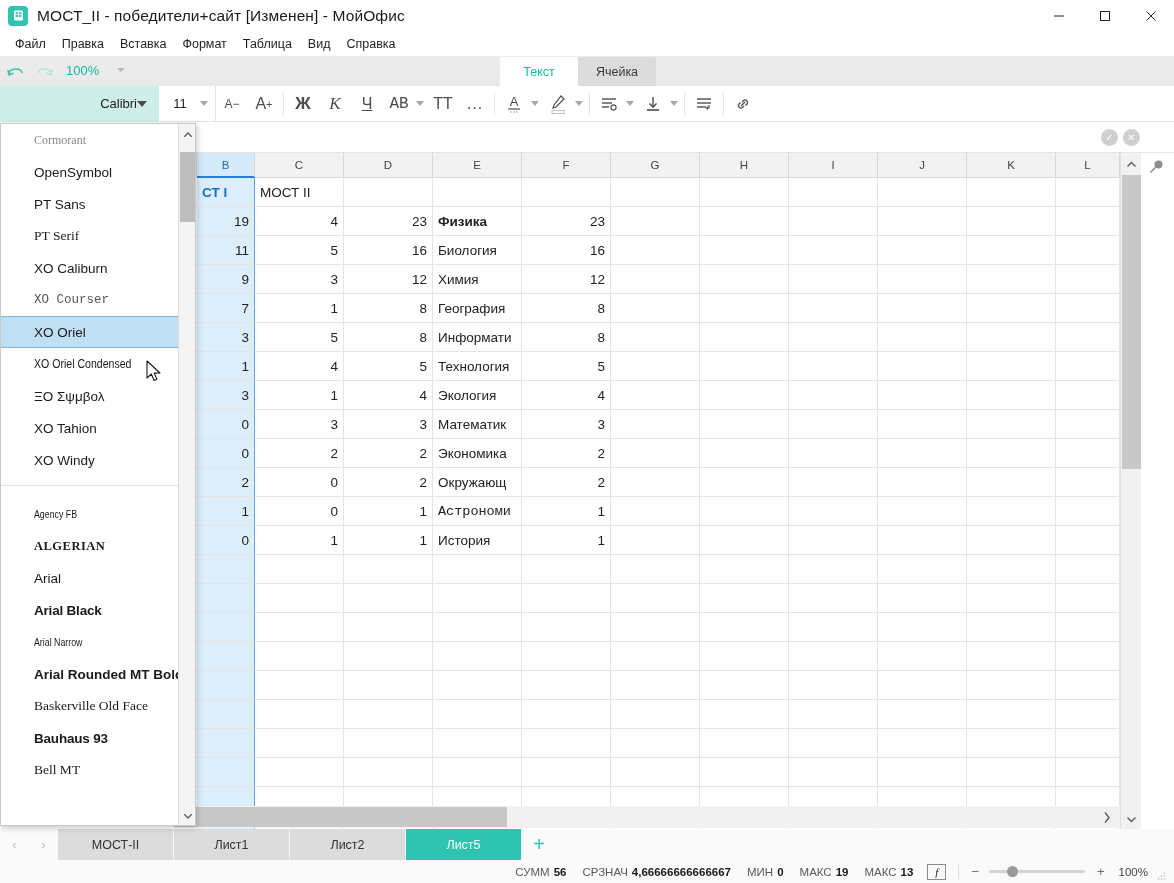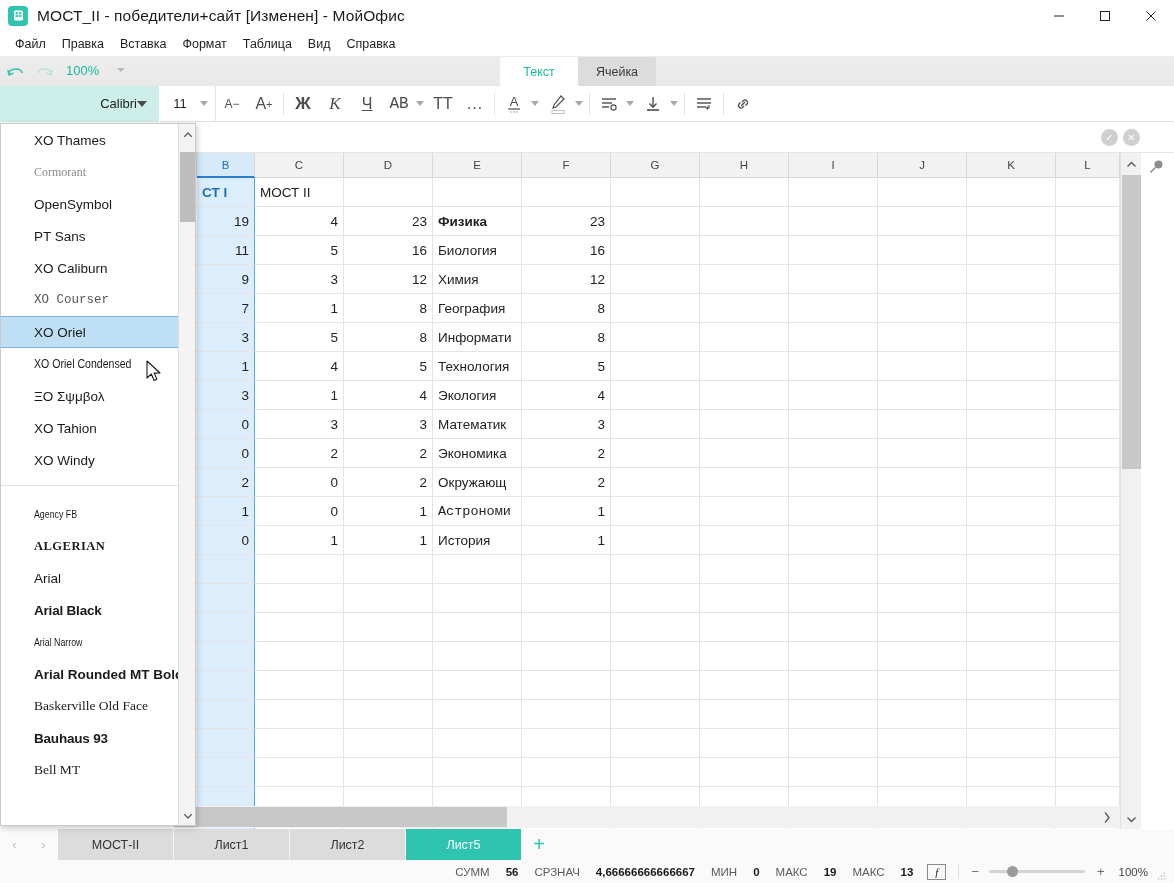--- a/index.html
+++ b/index.html
@@ -222,21 +222,21 @@
     color: #2ec4b0; font-size: 20px; font-weight: 300;
   }
 
   
   .statusbar {
     position: absolute; left: 0; top: 860px; width: 1174px; height: 23px;
     background: #fafafa; display: flex; align-items: center;
     justify-content: flex-end; padding-right: 8px;
   }
   .stat-item { font-size: 11.5px; color: #5a5a5a; margin-left: 16px; white-space: nowrap; }
-  .stat-item b { color: #1a1a1a; margin-left: 16px; }
+  .stat-item b { color: #1a1a1a; margin-left: 4px; }
   .fx-btn {
     margin-left: 14px; width: 19px; height: 16px;
     border: 1px solid #8a8a8a; display: flex; align-items: center;
     justify-content: center; font-size: 11px; font-style: italic; color: #222;
     font-family: "Liberation Serif", serif;
   }
   .zsep { width: 1px; height: 15px; background: #dddddd; margin-left: 12px; }
   .z-minus, .z-plus { margin-left: 12px; font-size: 13px; color: #6a6a6a; }
   .z-track {
     margin-left: 10px; width: 96px; height: 3px; background: #d4d4d4;
@@ -883,30 +883,30 @@
             <circle cx="5.5" cy="8" r="0.8"></circle>
             <circle cx="2.5" cy="8" r="0.8"></circle>
           </g>
       </svg>
     </div>
   </div>
 
   <div class="fontdrop">
     <div class="fd-list" id="fdlist">
         <div class="fd-item">
-          <span style="font-family:&quot;Liberation Sans&quot;,sans-serif;">XO Thames</span>
-        </div>
-        <div class="fd-item">
           <span style="font-family:&quot;Liberation Serif&quot;,serif;color:#8a8a8a;font-size:12px;">Cormorant</span>
         </div>
         <div class="fd-item">
           <span style="font-family:&quot;Liberation Sans&quot;,sans-serif;">OpenSymbol</span>
         </div>
         <div class="fd-item">
           <span style="font-family:&quot;Liberation Sans&quot;,sans-serif;">PT Sans</span>
+        </div>
+        <div class="fd-item">
+          <span style="font-family:&quot;Liberation Serif&quot;,serif;">PT Serif</span>
         </div>
         <div class="fd-item">
           <span style="font-family:&quot;Liberation Sans&quot;,sans-serif;">XO Caliburn</span>
         </div>
         <div class="fd-item">
           <span style="font-family:&quot;Liberation Mono&quot;,monospace;color:#555;font-size:12.5px;">XO Courser</span>
         </div>
         <div class="fd-item sel">
           <span style="font-family:&quot;Liberation Sans&quot;,sans-serif;">XO Oriel</span>
         </div>

